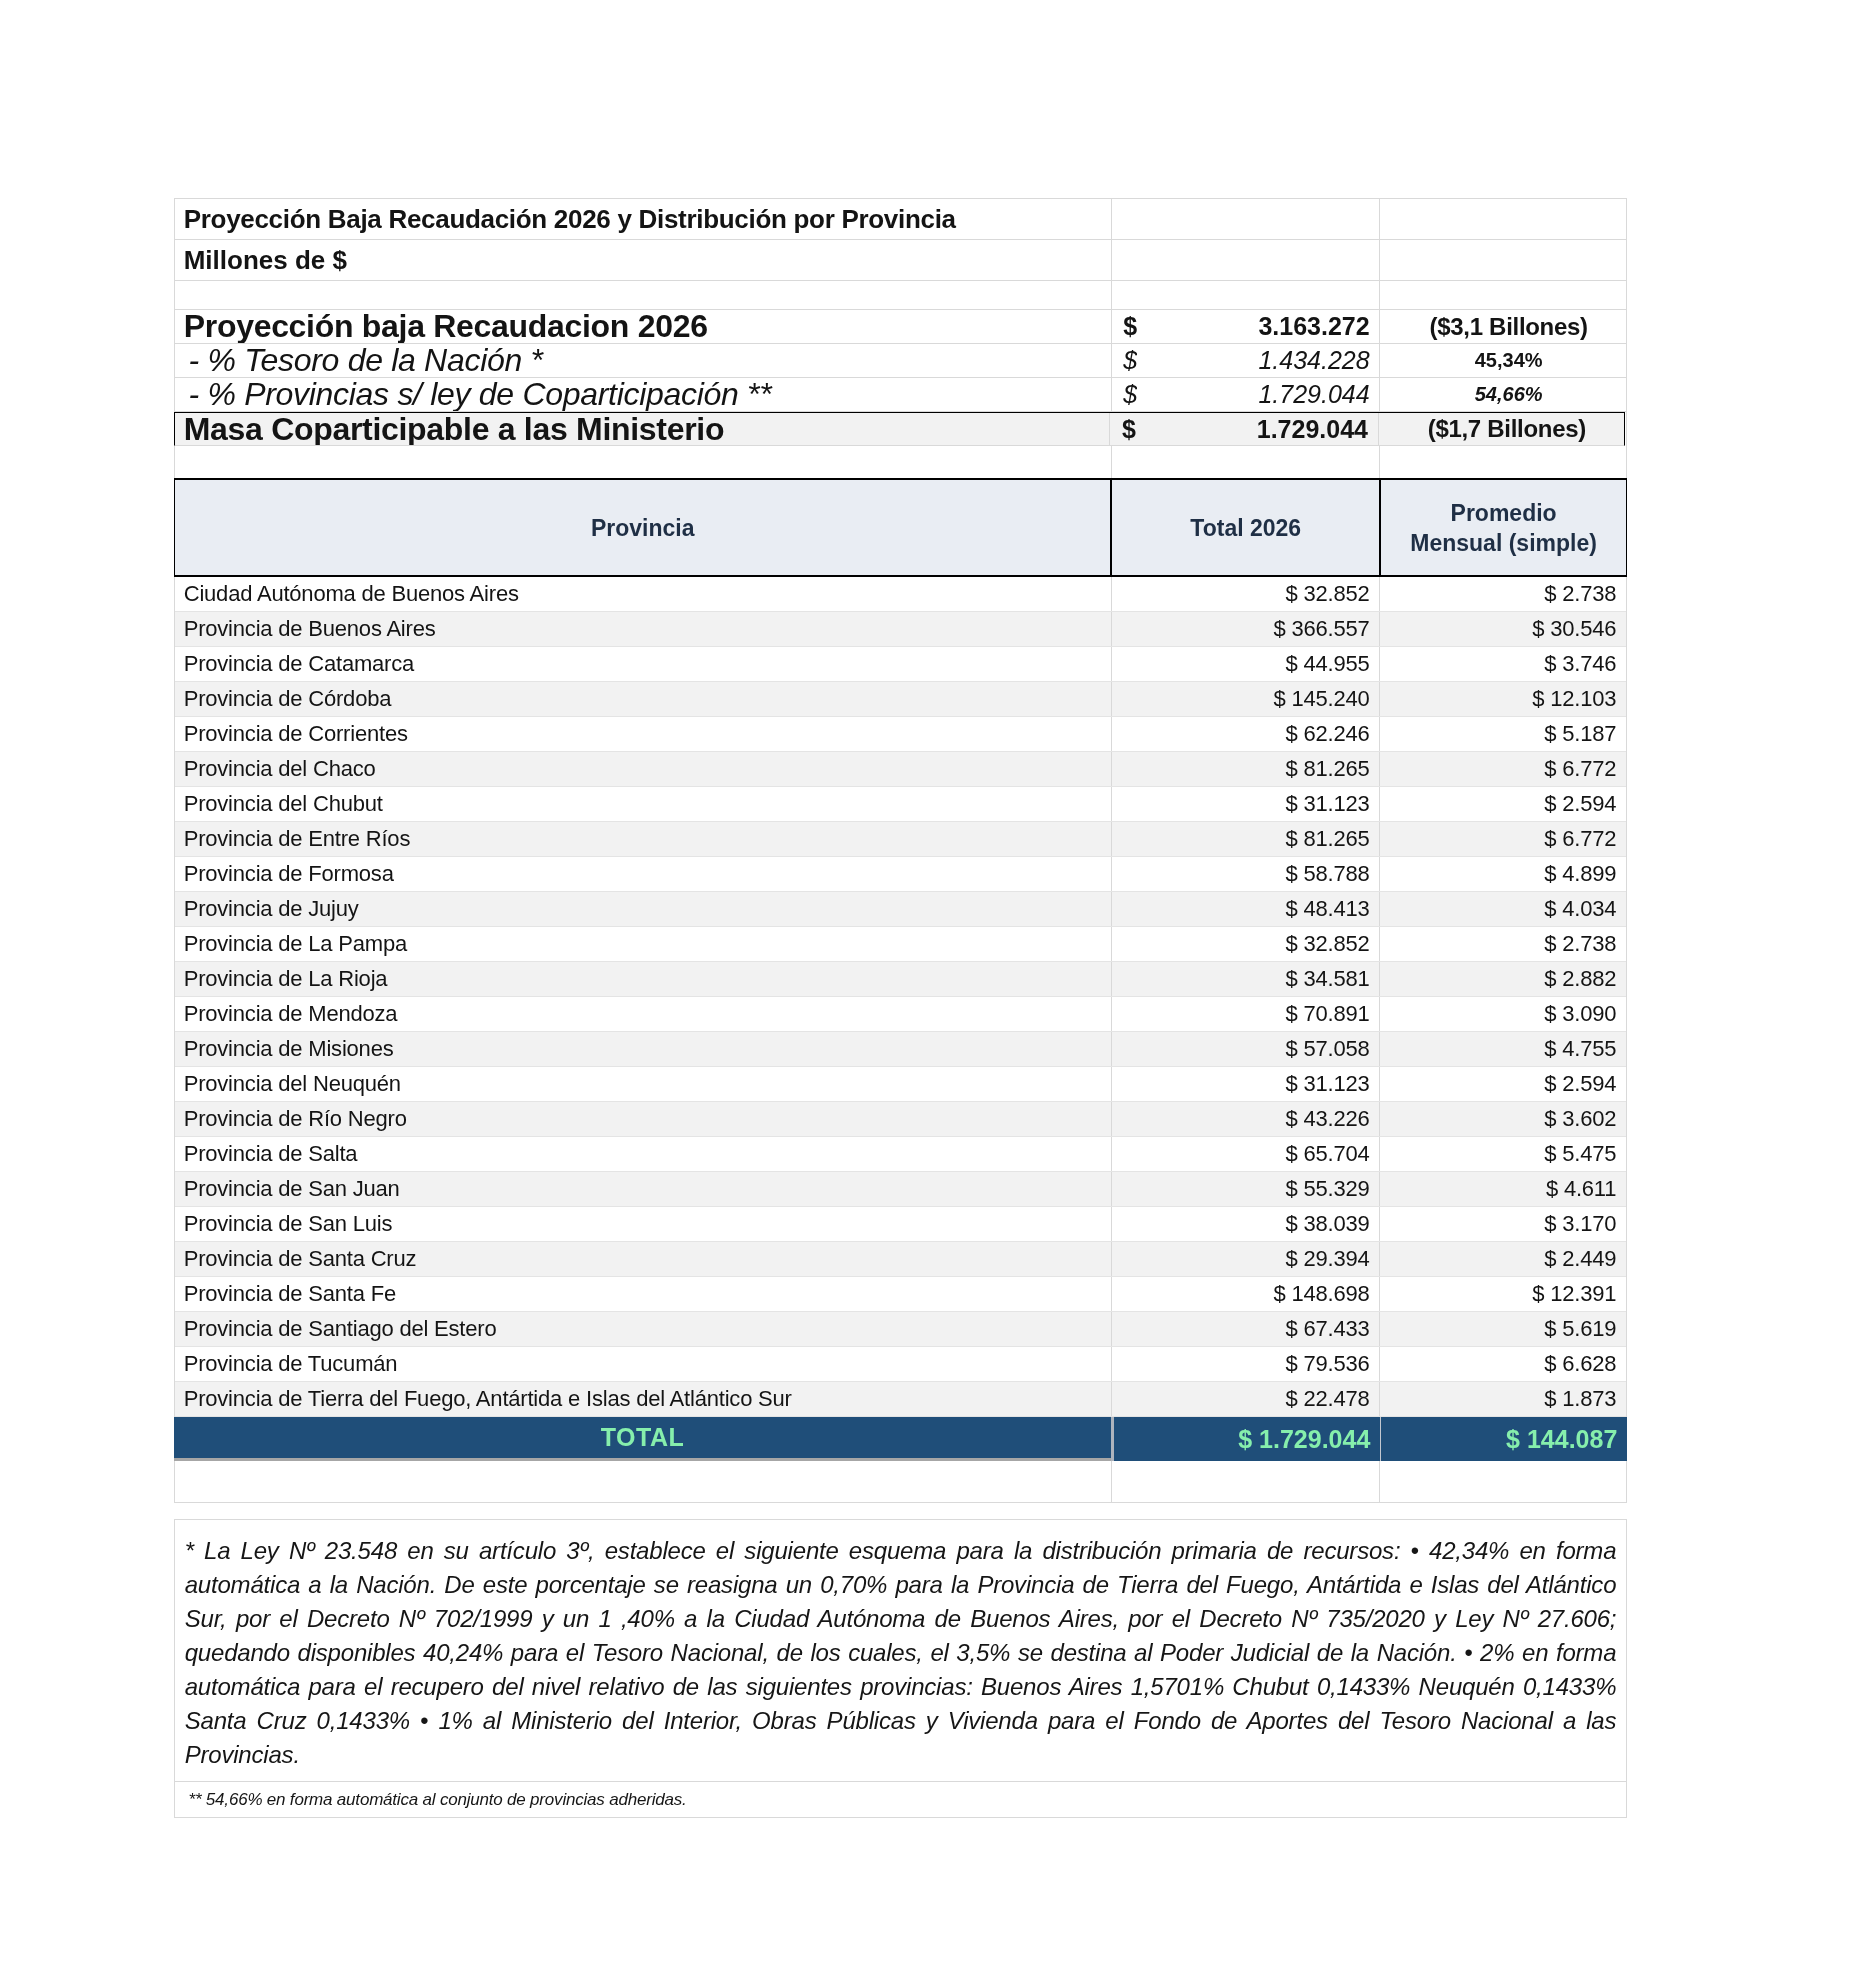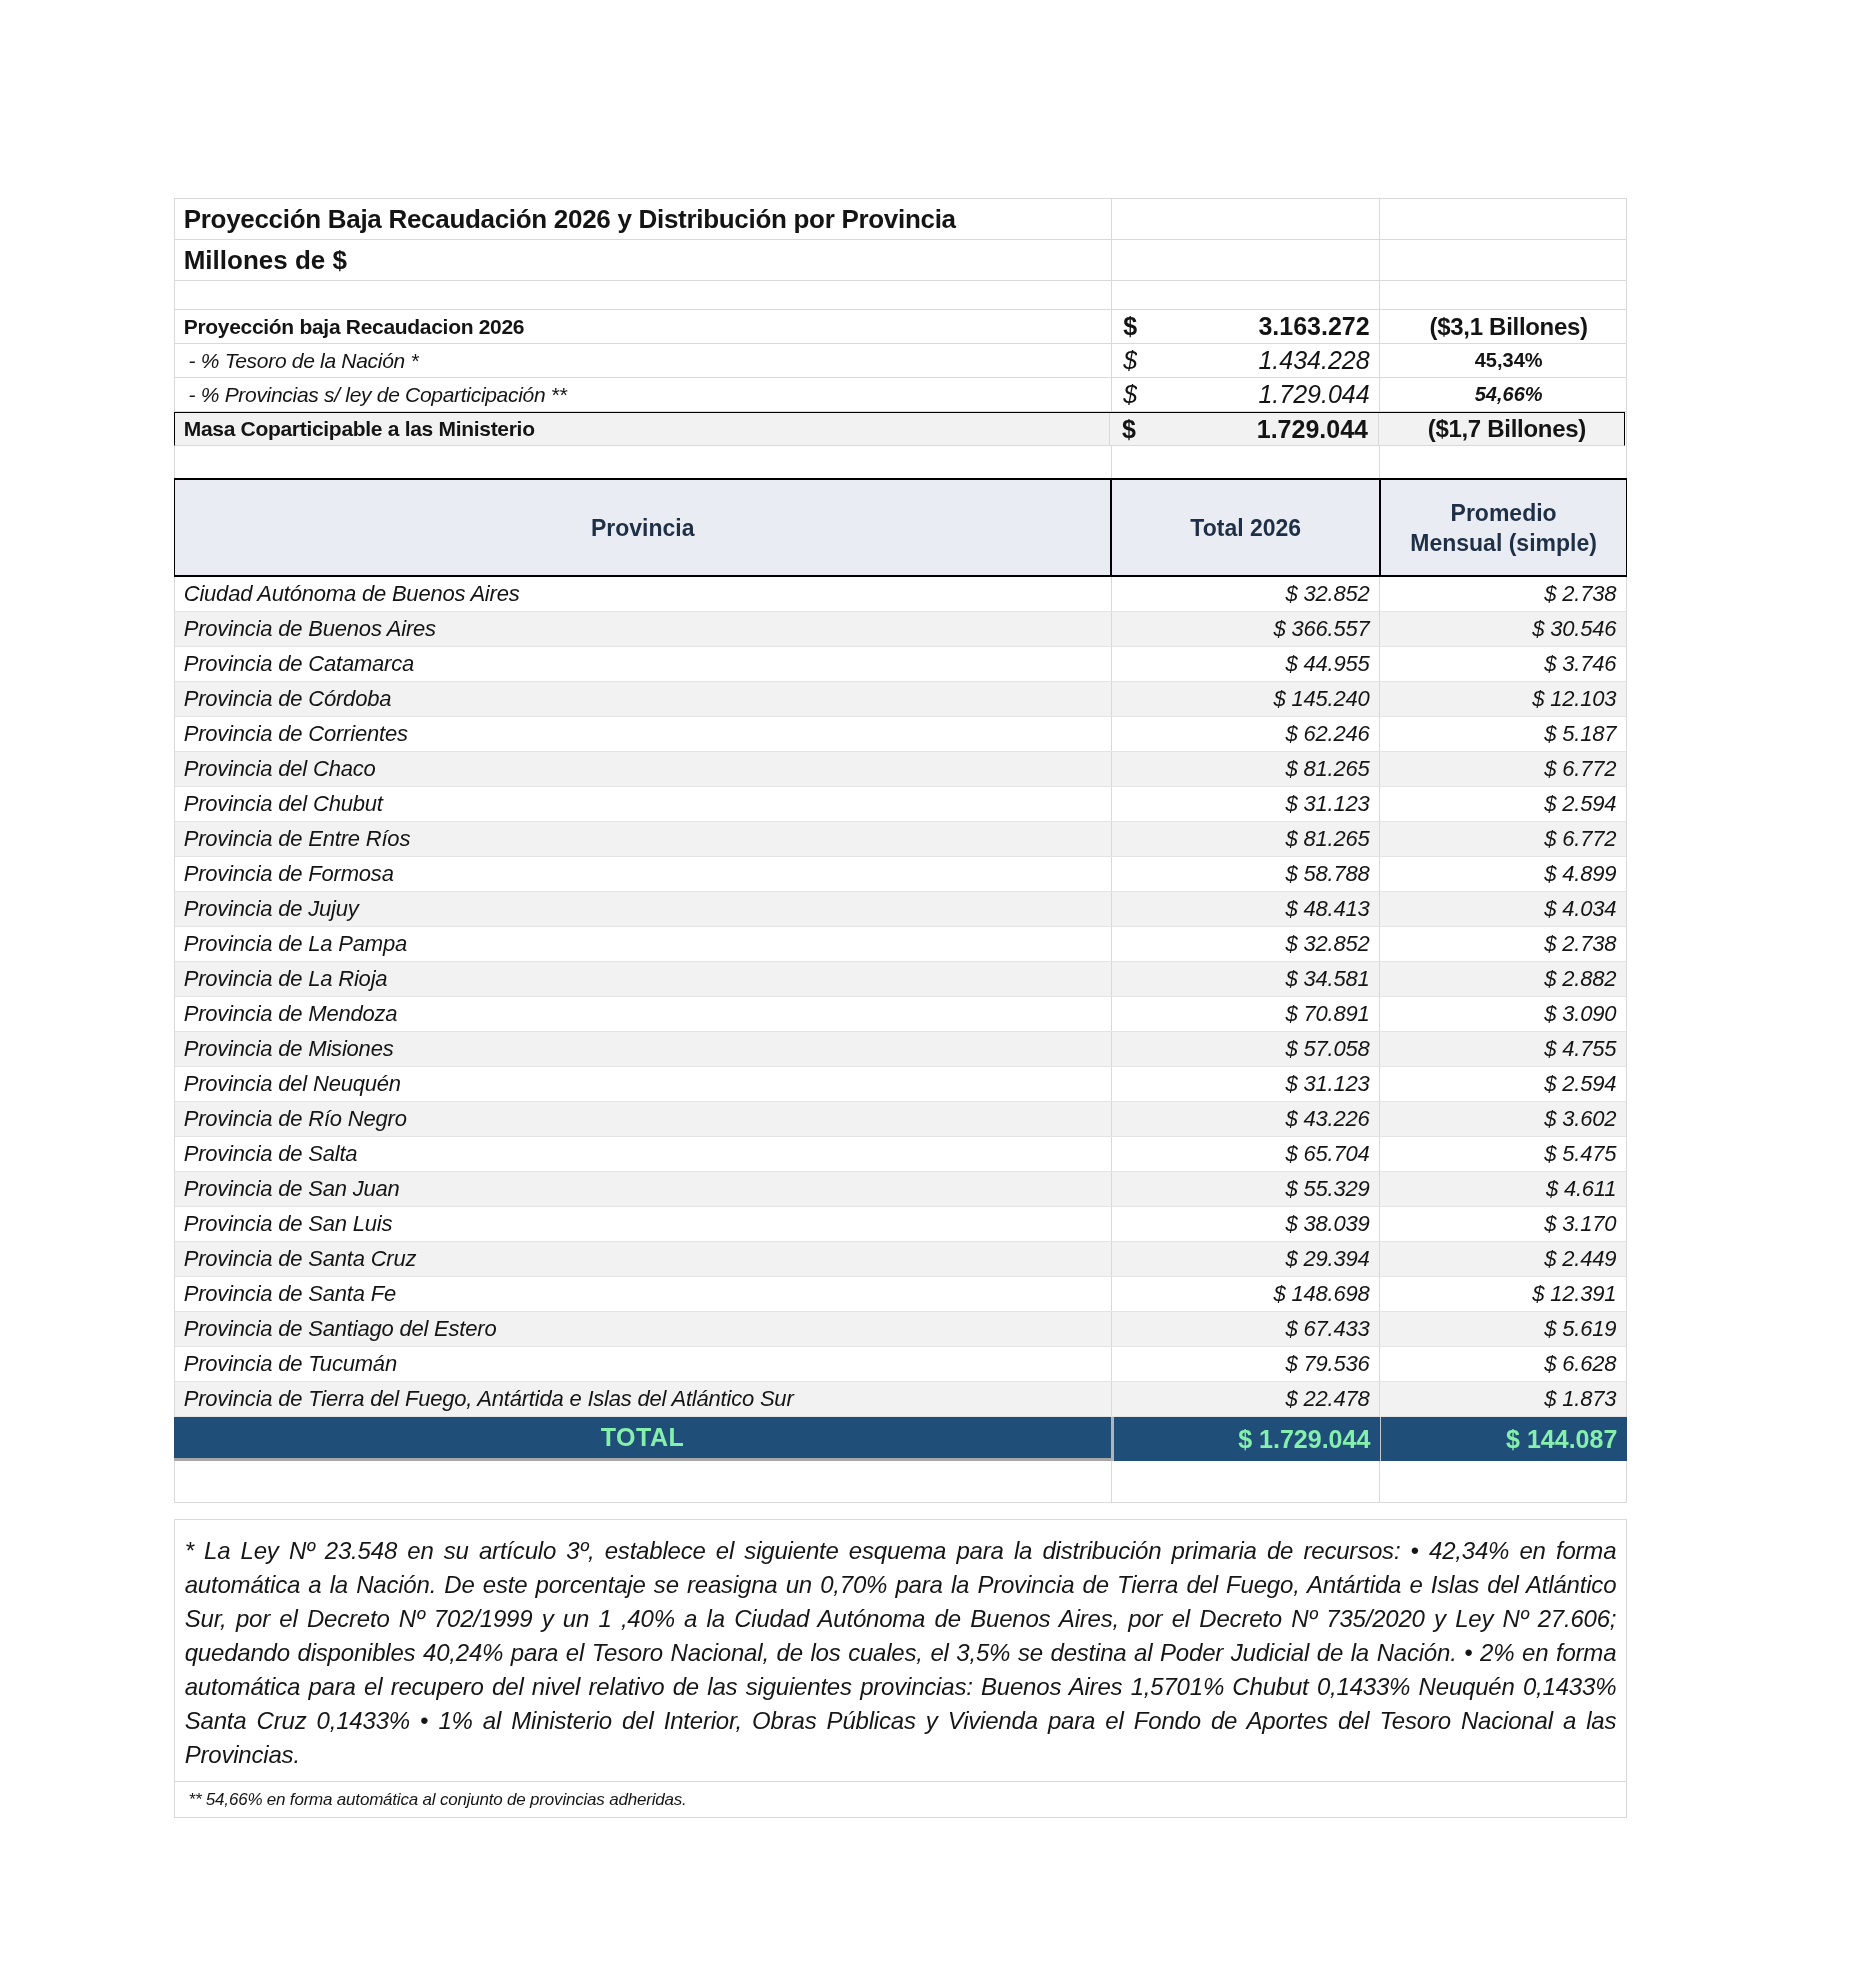--- a/index.html
+++ b/index.html
@@ -31,21 +31,21 @@
   .topblock{border-top:1px solid var(--grid);border-left:1px solid var(--grid);border-right:1px solid var(--grid);}
   .topblock .row{border-bottom:1px solid var(--grid);}
   .topblock .c2,.topblock .c3{border-left:1px solid var(--grid);}
   .r-title{height:41px;}
   .r-title .c1{font-size:26px;font-weight:bold;letter-spacing:-0.3px;white-space:nowrap;overflow:visible;}
   .r-sub{height:41px;}
   .r-sub .c1{font-size:26px;font-weight:bold;}
   .r-blank{height:29px;}
 
   .s-row{height:34px;}
-  .s-row .c1{font-size:21px;letter-spacing:-0.3px;white-space:nowrap;text-align:right;}
+  .s-row .c1{font-size:32px;letter-spacing:-0.3px;white-space:nowrap;text-align:right;}
   .s-bold .c1{font-weight:bold;}
   .s-ital .c1{font-style:italic;padding-left:13.5px;}
   .s-cur{font-size:25px;padding-left:11.6px;}
   .s-num{flex:1;justify-content:flex-end;padding-right:9.7px;font-size:25px;}
   .s-bold .s-cur,.s-bold .s-num{font-weight:bold;}
   .s-ital .s-cur,.s-ital .s-num{font-style:italic;}
   .s-note{justify-content:center;font-weight:bold;font-size:24px;letter-spacing:-0.3px;padding-left:11px;}
   .s-note.pct{font-size:20px;letter-spacing:0;}
   .s-note.pct-i{font-style:italic;}
   .r-masa{background:var(--band);border-top:1.9px solid var(--black);border-bottom:2.9px solid var(--black);
@@ -56,21 +56,21 @@
 
   
   .thead{height:99px;background:var(--head-bg);
          border-top:2.9px solid var(--black);border-bottom:2.9px solid var(--black);
          border-left:1.9px solid var(--black);border-right:1.9px solid var(--black);}
   .thead .c{justify-content:center;text-align:center;font-weight:bold;color:var(--head-text);
             font-size:23px;line-height:30px;white-space:pre-line;}
   .thead .c2,.thead .c3{border-left:2.9px solid var(--black);}
   .thead .c1{width:936px;padding-left:0;}
 
-  .tbody{border-left:1px solid var(--grid);border-right:1px solid var(--grid);font-style:italic;}
+  .tbody{border-left:1px solid var(--grid);border-right:1px solid var(--grid);}
   .trow{height:35px;border-bottom:1px solid var(--grid-soft);}
   .trow:nth-child(even){background:var(--band);}
   .trow .c1{font-size:22px;letter-spacing:-0.2px;white-space:nowrap;}
   .trow .c2,.trow .c3{border-left:1px solid var(--grid);justify-content:flex-end;
                       padding-right:9.7px;font-size:22px;letter-spacing:-0.2px;}
 
   .t-total{height:44px;background:var(--blue);color:#86efac;font-weight:bold;}
   .t-total .c1{justify-content:center;padding-left:0;font-size:25px;letter-spacing:0.5px;
                border-bottom:3.9px solid #a6a6a6;}
   .t-total .c2{border-left:3.9px solid #aeb4bd;}

